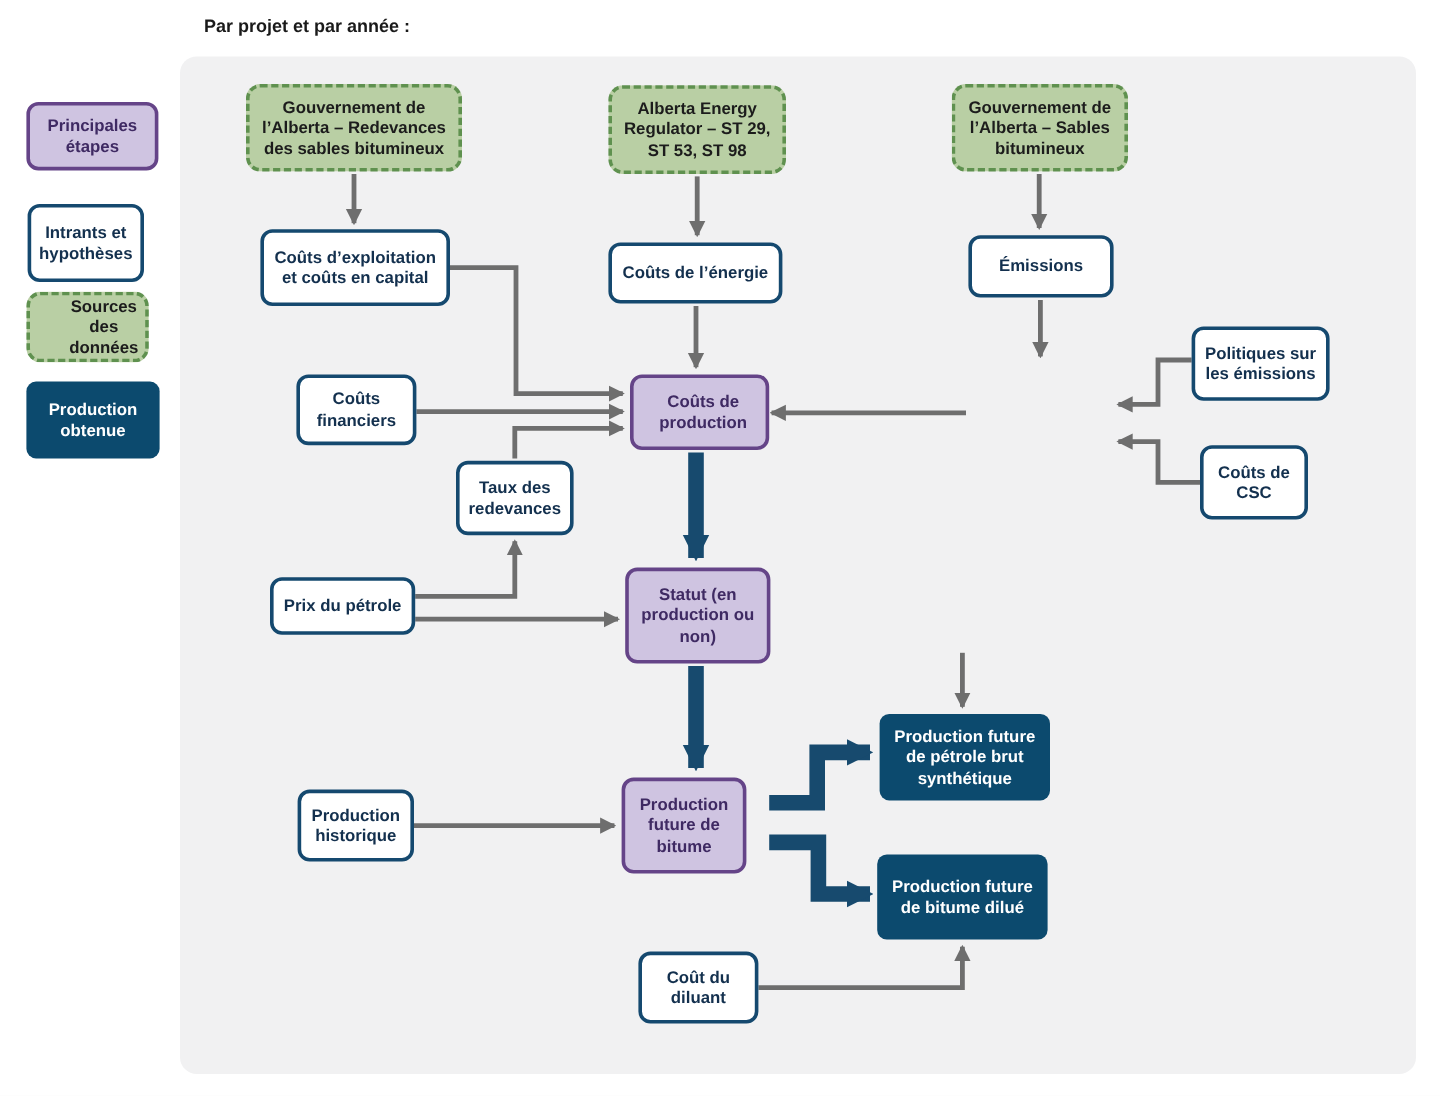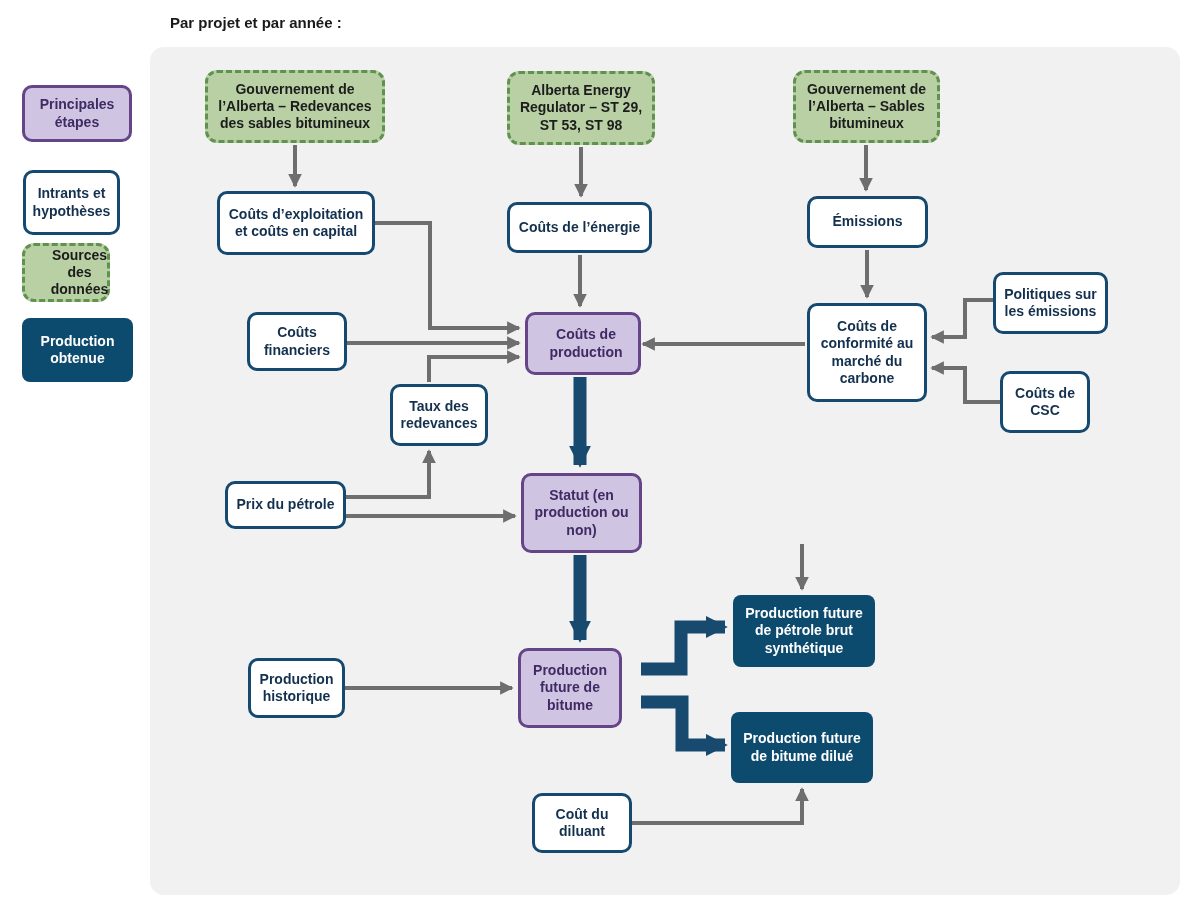--- a/index.html
+++ b/index.html
@@ -31,21 +31,21 @@
 </head>
 <body>
 
 <div class="canvas">
 
   <div class="page-title">Par projet et par année :</div>
   <div class="panel"></div>
 
   <div class="node t-stage" style="left:22px; top:85px;  width:110px; height:57px;">Principales étapes</div>
   <div class="node t-input" style="left:23px; top:170px; width:97px; height:65px;">Intrants et hypothèses</div>
-  <div class="node t-source" style="left:22px; top:243px; width:88px; height:59px;padding-left:33px;">Sources des données</div>
+  <div class="node t-source" style="left:22px; top:243px; width:102px; height:59px;padding-left:33px;">Sources des données</div>
   <div class="node t-output" style="left:22px; top:318px; width:111px; height:64px;">Production obtenue</div>
 
   <svg class="arrows" width="1200" height="913" viewBox="0 0 1200 913">
     <defs>
       <marker id="gh" viewBox="0 0 8 8" refX="7" refY="4" markerWidth="3.4" markerHeight="4" orient="auto">
         <path d="M0,0 L8,4 L0,8 Z" fill="#6e6e6e"></path>
       </marker>
       <marker id="nh" viewBox="0 0 8 8" refX="7" refY="4" markerWidth="1.7" markerHeight="2.1" orient="auto">
         <path d="M0,0 L8,4 L0,8 Z" fill="#174a6e"></path>
       </marker>
@@ -77,24 +77,23 @@
   </svg>
 
   <div class="node t-source" style="left:205px; top:70px; width:180px; height:73px;">Gouvernement de l’Alberta – Redevances des sables bitumineux</div>
   <div class="node t-source" style="left:507px; top:71px; width:148px; height:74px;">Alberta Energy Regulator – ST 29, ST 53, ST 98</div>
   <div class="node t-source" style="left:793px; top:70px; width:147px; height:73px;">Gouvernement de l’Alberta – Sables bitumineux</div>
 
   <div class="node t-input" style="left:217px; top:191px; width:158px; height:64px;">Coûts d’exploitation et coûts en capital</div>
   <div class="node t-input" style="left:507px; top:202px; width:145px; height:51px;">Coûts de l’énergie</div>
   <div class="node t-input" style="left:807px; top:196px; width:121px; height:52px;">Émissions</div>
   <div class="node t-input" style="left:247px; top:312px; width:100px; height:59px;">Coûts financiers</div>
-  <div class="node t-input" style="left:807px; top:303px; width:120px; height:99px;">Coûts de conformité au marché du carbone</div>
   <div class="node t-input" style="left:993px; top:272px; width:115px; height:62px;">Politiques sur les émissions</div>
   <div class="node t-input" style="left:1000px; top:371px; width:90px; height:62px;">Coûts de CSC</div>
-  <div class="node t-input" style="left:380px; top:384px; width:98px; height:62px;margin-left:10px;">Taux des redevances</div>
+  <div class="node t-input" style="left:380px; top:384px; width:98px; height:62px;">Taux des redevances</div>
   <div class="node t-input" style="left:225px; top:481px; width:121px; height:48px;">Prix du pétrole</div>
   <div class="node t-input" style="left:248px; top:658px; width:97px; height:60px;">Production historique</div>
   <div class="node t-input" style="left:532px; top:793px; width:100px; height:60px;">Coût du diluant</div>
 
   <div class="node t-stage" style="left:525px; top:312px; width:116px; height:63px;padding-left:12px;">Coûts de production</div>
   <div class="node t-stage" style="left:521px; top:473px; width:121px; height:80px;">Statut (en production ou non)</div>
   <div class="node t-stage" style="left:518px; top:648px; width:104px; height:80px;">Production future de bitume</div>
 
   <div class="node t-output" style="left:733px; top:595px; width:142px; height:72px;">Production future de pétrole brut synthétique</div>
   <div class="node t-output" style="left:731px; top:712px; width:142px; height:71px;">Production future de bitume dilué</div>

